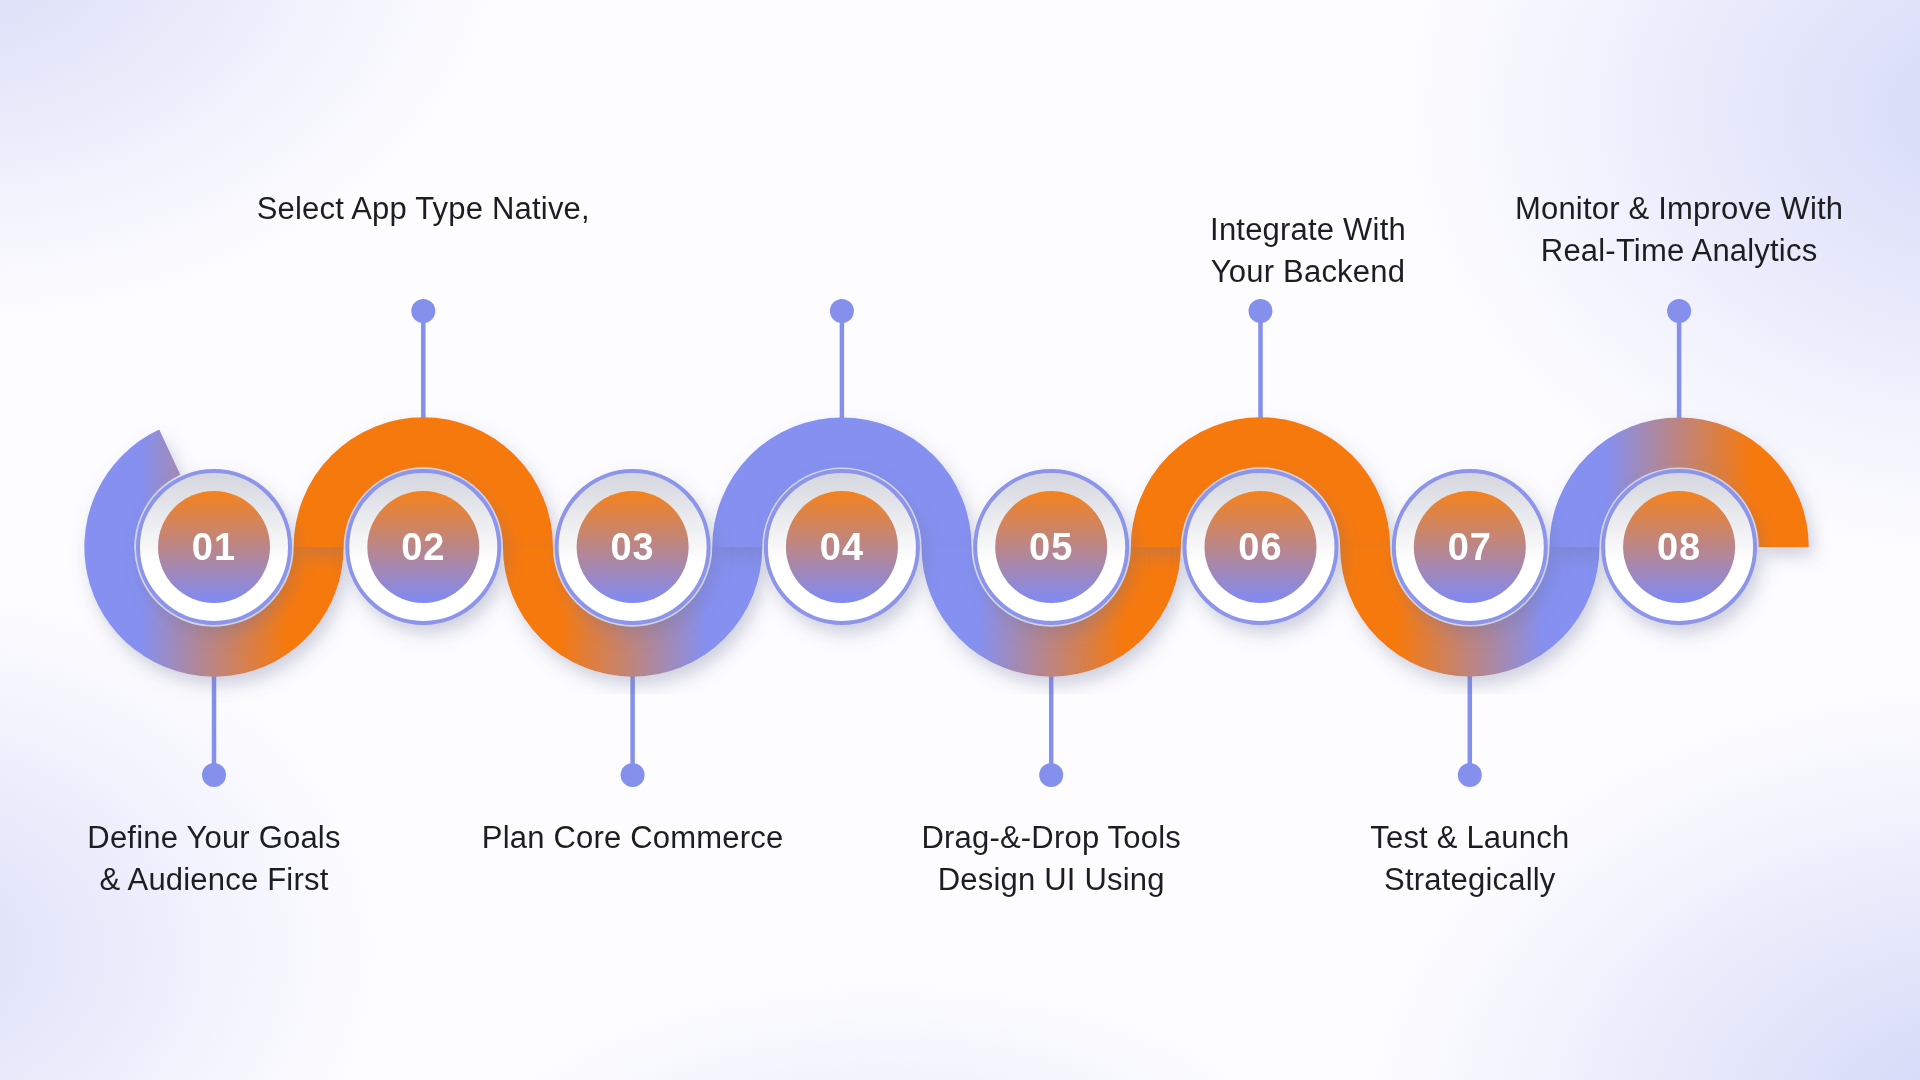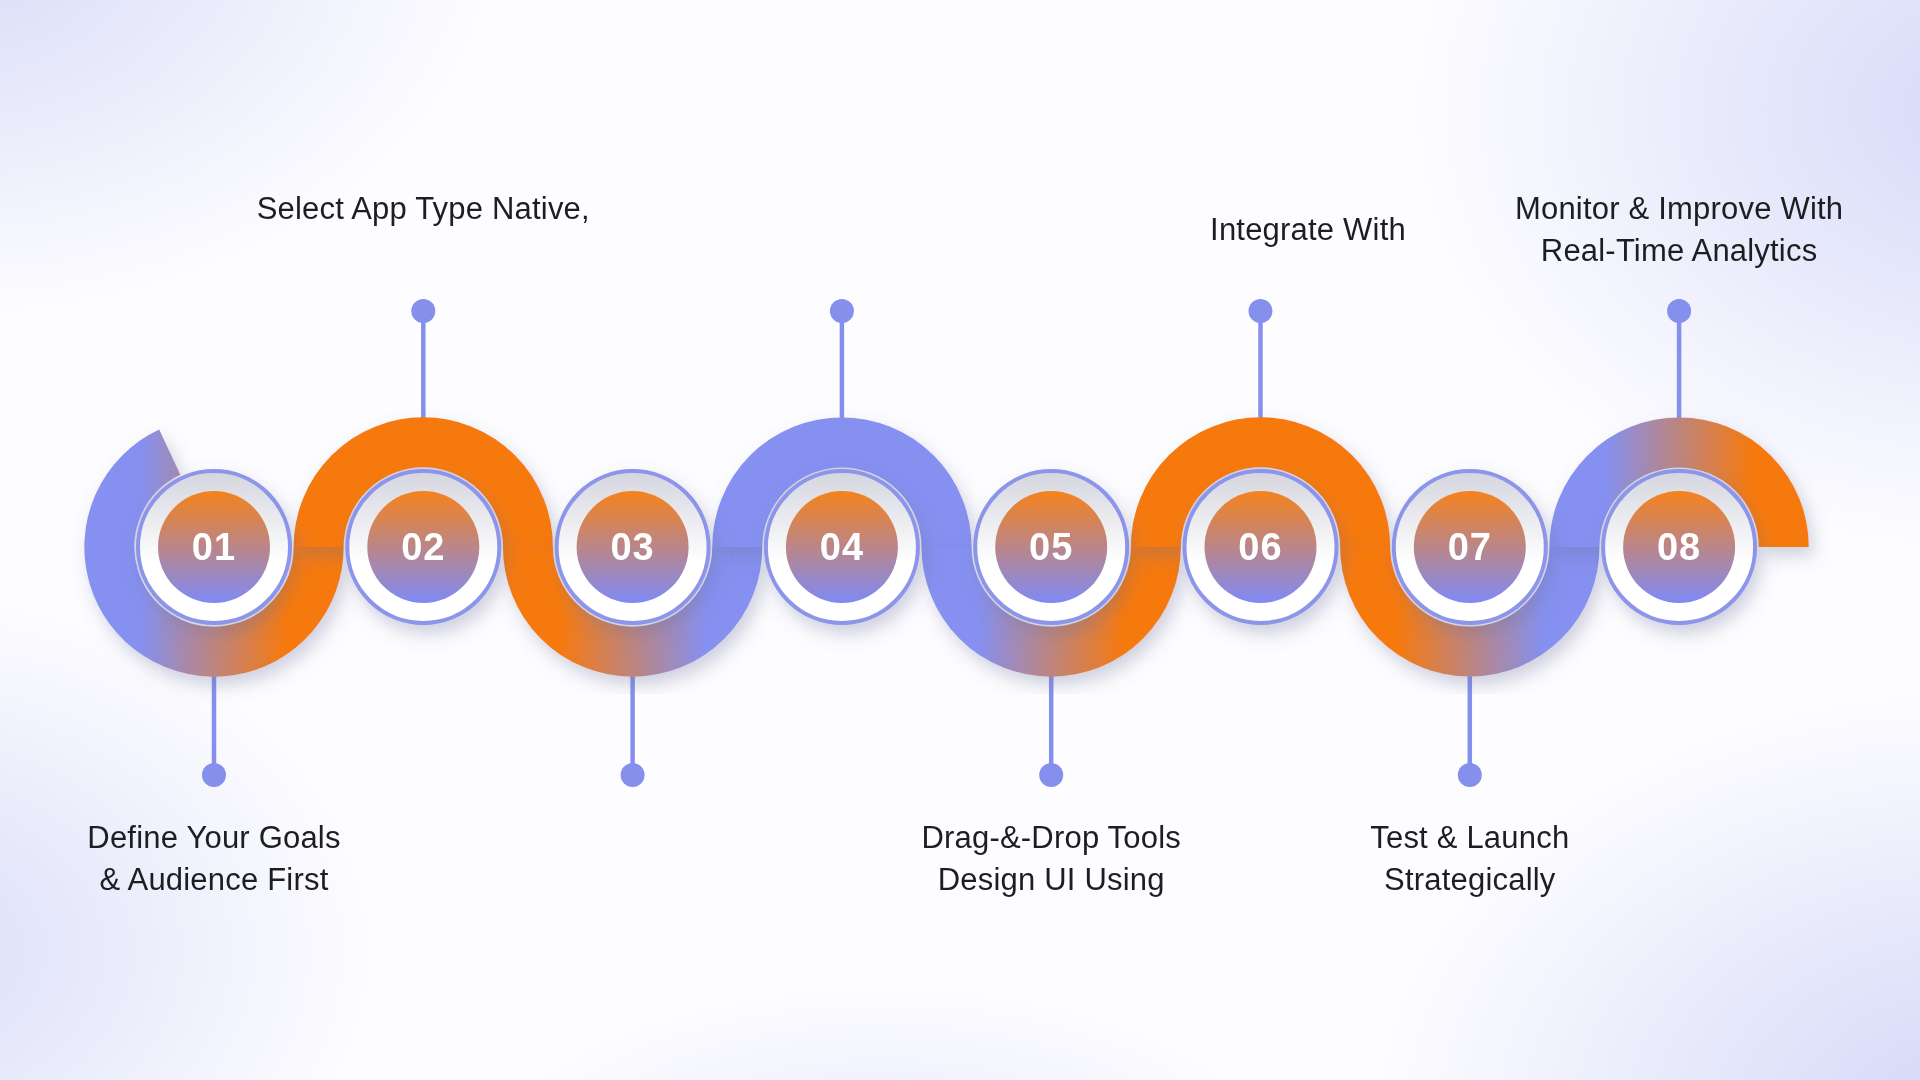--- a/index.html
+++ b/index.html
@@ -137,29 +137,31 @@
       </g>
     </svg>
     <div class="step-label" style="left: 214px; top: 817px; color: rgb(29, 30, 32);">
       <div>Define Your Goals</div>
       <div>&amp; Audience First</div>
     </div>
     <div class="step-label" style="left: 423.3px; top: 188px; color: rgb(29, 30, 32);">
       <div>Select App Type Native,</div>
     </div>
     <div class="step-label" style="left: 632.6px; top: 817px; color: rgb(29, 30, 32);">
+      <div>Plan Core Commerce</div>
     </div>
     <div class="step-label" style="left: 841.9px; top: 188px; color: rgb(29, 30, 32);">
     </div>
     <div class="step-label" style="left: 1051.2px; top: 817px; color: rgb(29, 30, 32);">
       <div>Drag-&amp;-Drop Tools</div>
       <div>Design UI Using</div>
     </div>
     <div class="step-label" style="left: 1308px; top: 188px; color: rgb(29, 30, 32); margin-top: 21px;">
       <div>Integrate With</div>
+      <div>Your Backend</div>
     </div>
     <div class="step-label" style="left: 1469.8px; top: 817px; color: rgb(29, 30, 32);">
       <div>Test &amp; Launch</div>
       <div>Strategically</div>
     </div>
     <div class="step-label" style="left: 1679.1px; top: 188px; color: rgb(29, 30, 32);">
       <div>Monitor &amp; Improve With</div>
       <div>Real-Time Analytics</div>
     </div>
   </div>

